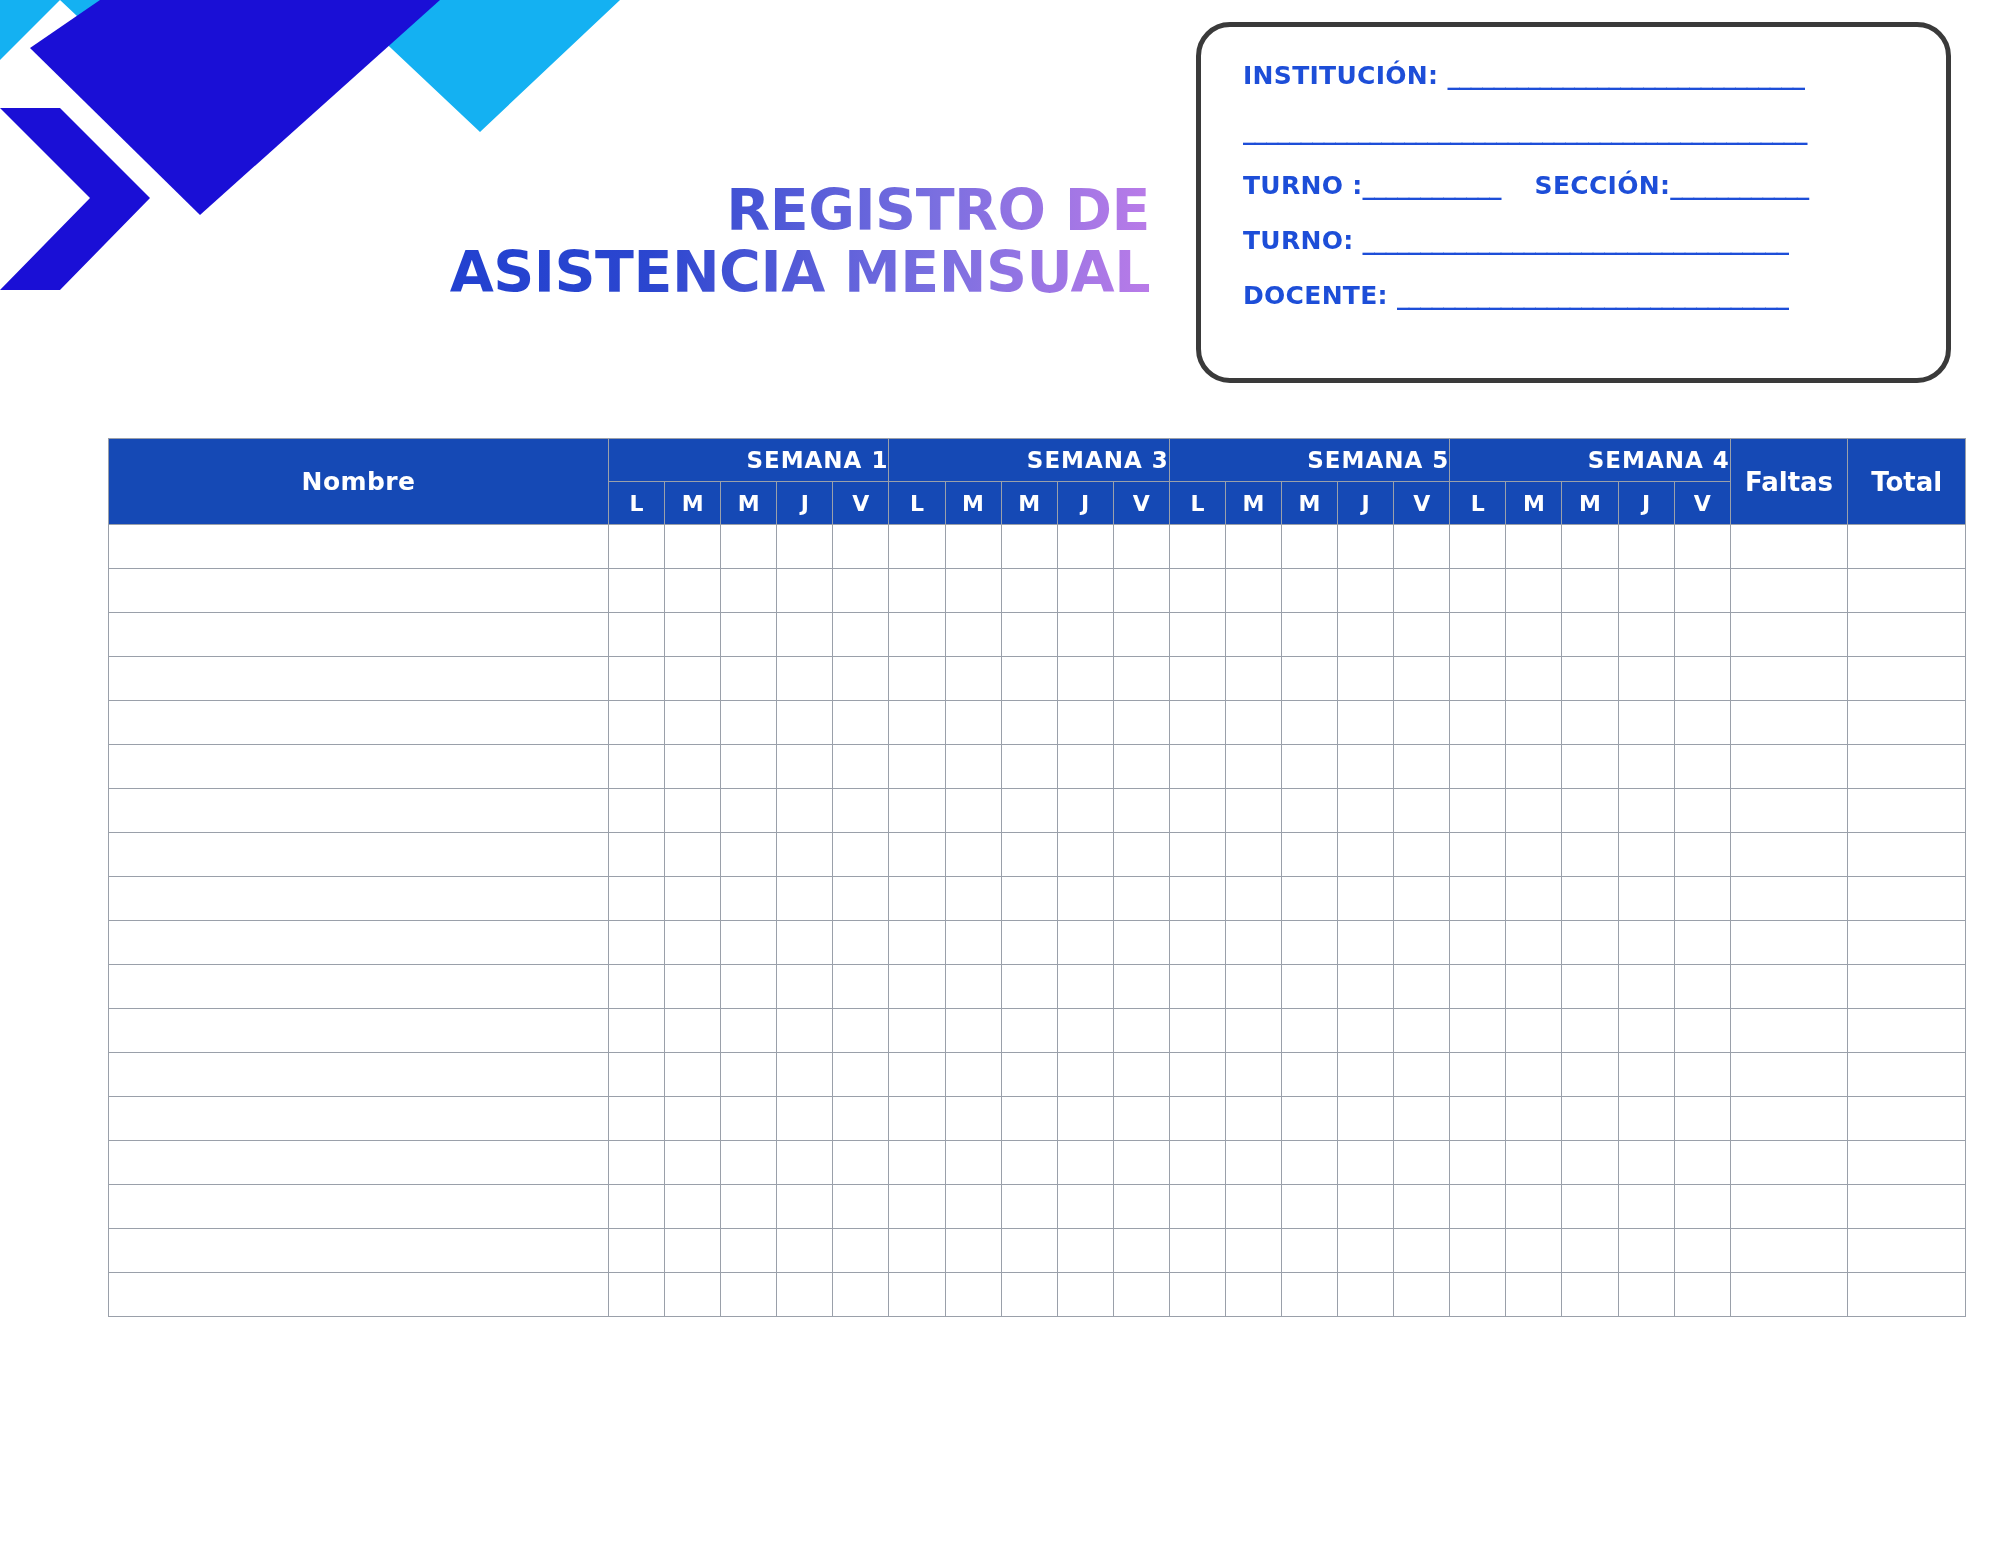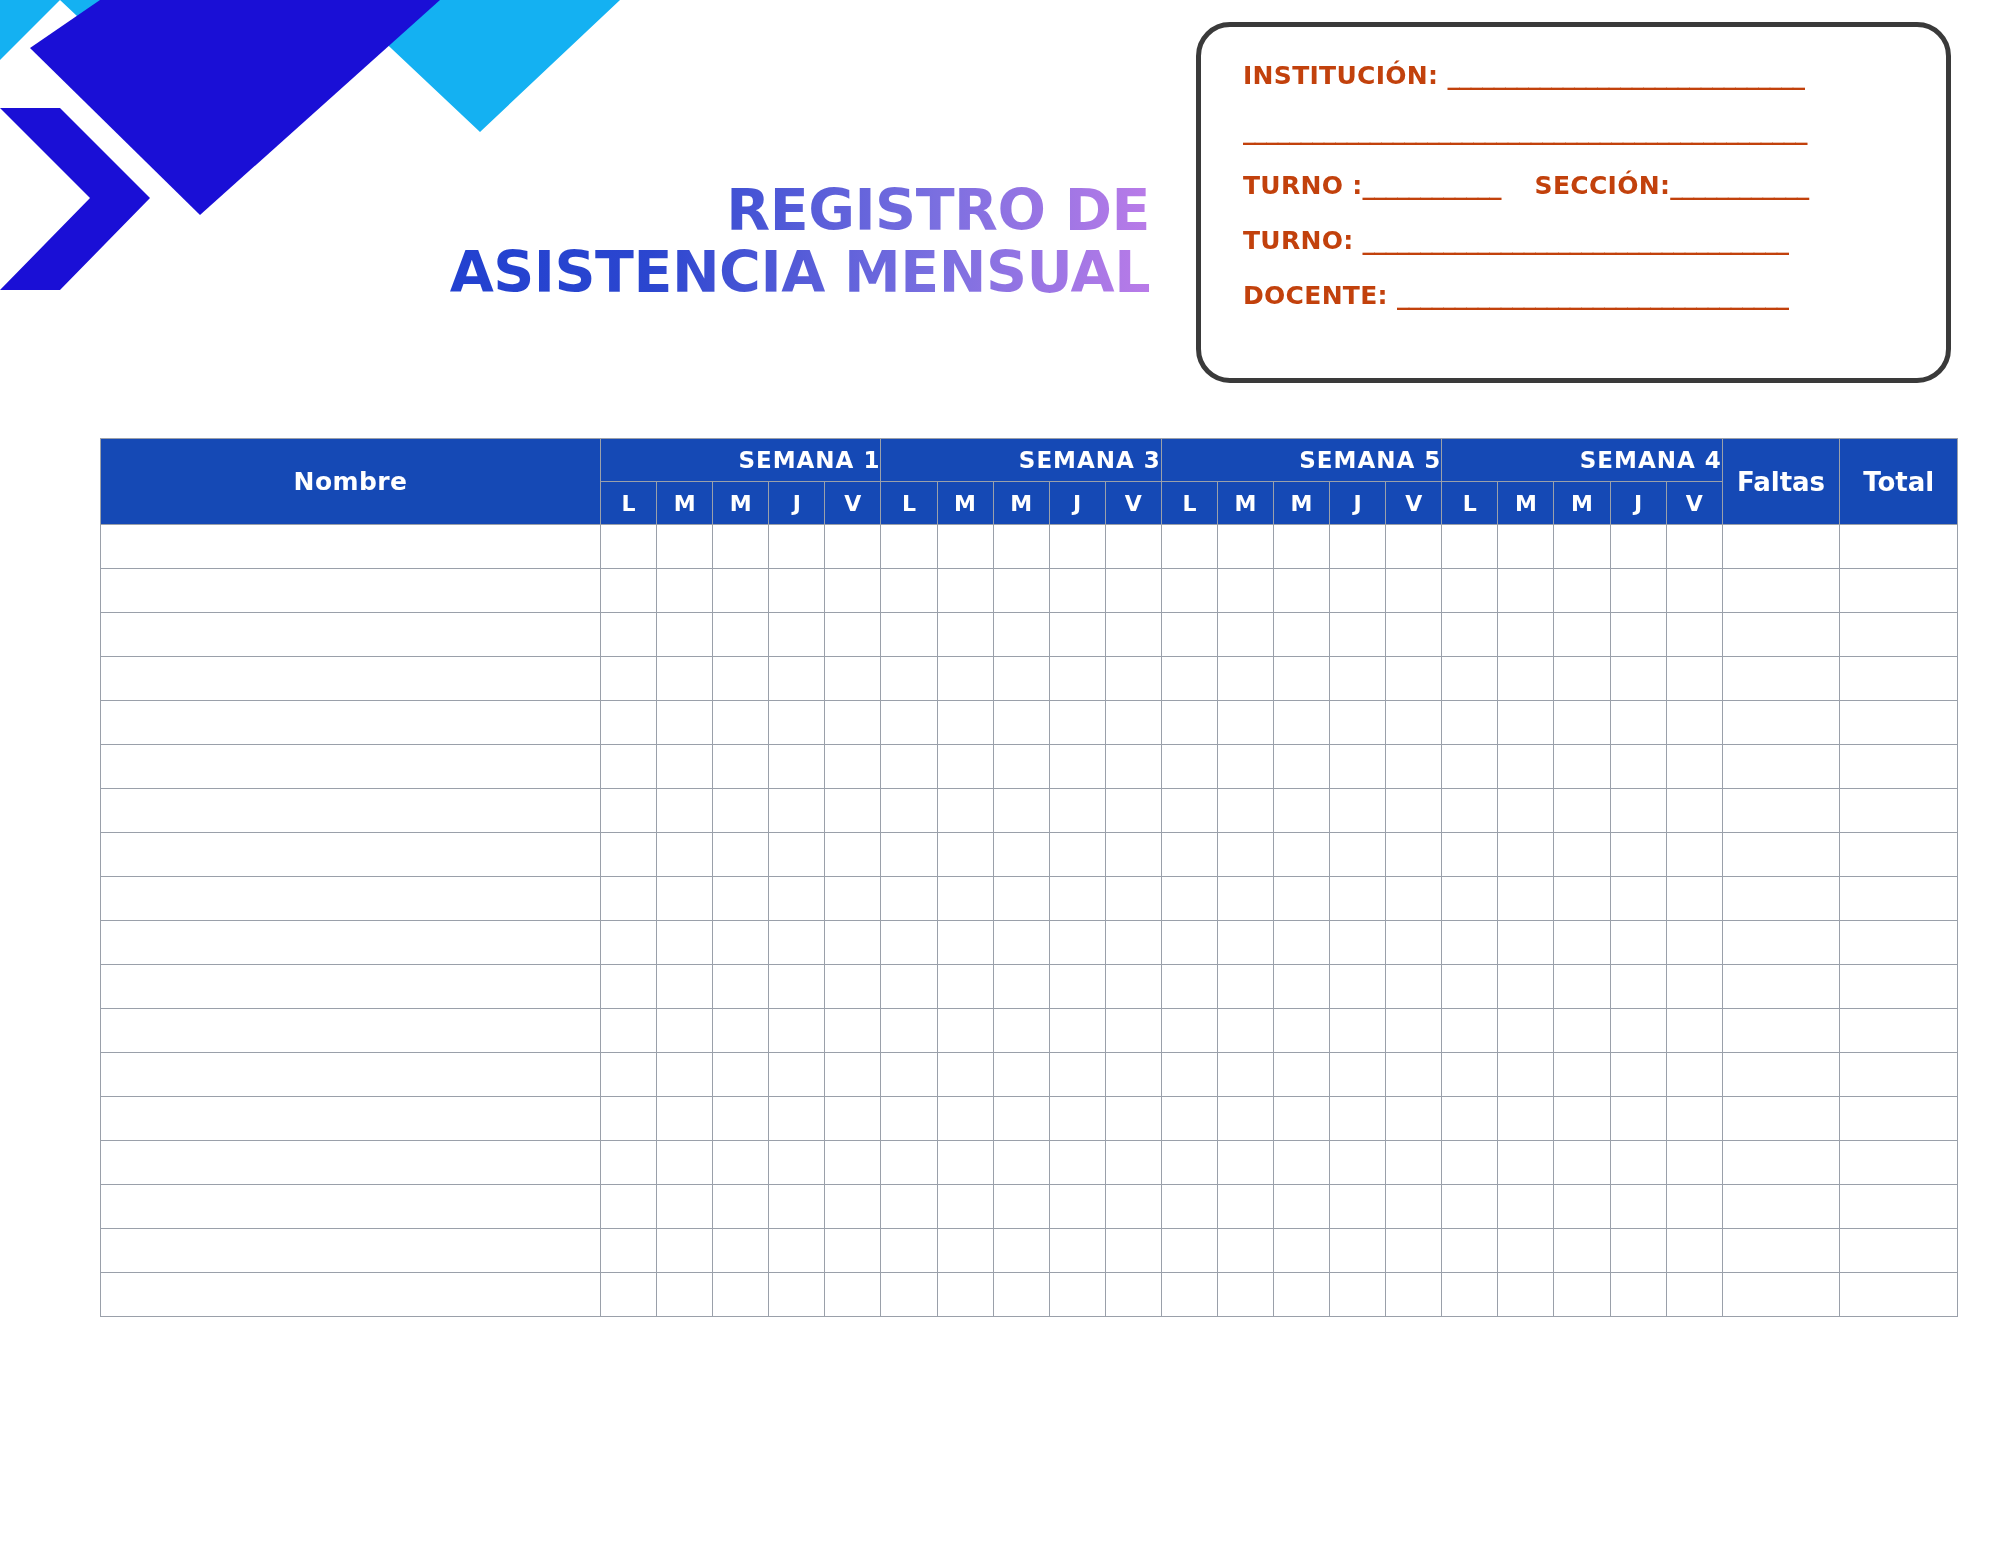--- a/index.html
+++ b/index.html
@@ -56,40 +56,40 @@
     height: 361px;
     border: 5px solid #3a3a3a;
     border-radius: 34px;
     box-sizing: border-box;
     padding: 34px 42px 0 42px;
   }
   .info-line {
     font-family: "DejaVu Sans", sans-serif;
     font-weight: bold;
     font-size: 25px;
-    color: #c2410c;
+    color: #1d4ed8;
     letter-spacing: 0.3px;
     white-space: nowrap;
     margin-bottom: 26px;
   }
   .info-line.tight {
   }
   .info-line .rule {
     letter-spacing: -1px;
     font-weight: bold;
   }
   .info-line .gap {
     display: inline-block;
     width: 34px;
   }
 
   
   .sheet {
     position: absolute;
-    left: 100px;
+    left: 108px;
     top: 438px;
     width: 1858px;
   }
   table.reg {
     border-collapse: collapse;
     table-layout: fixed;
     width: 1858px;
   }
   table.reg th, table.reg td {
     border: 1px solid #9aa0aa;

